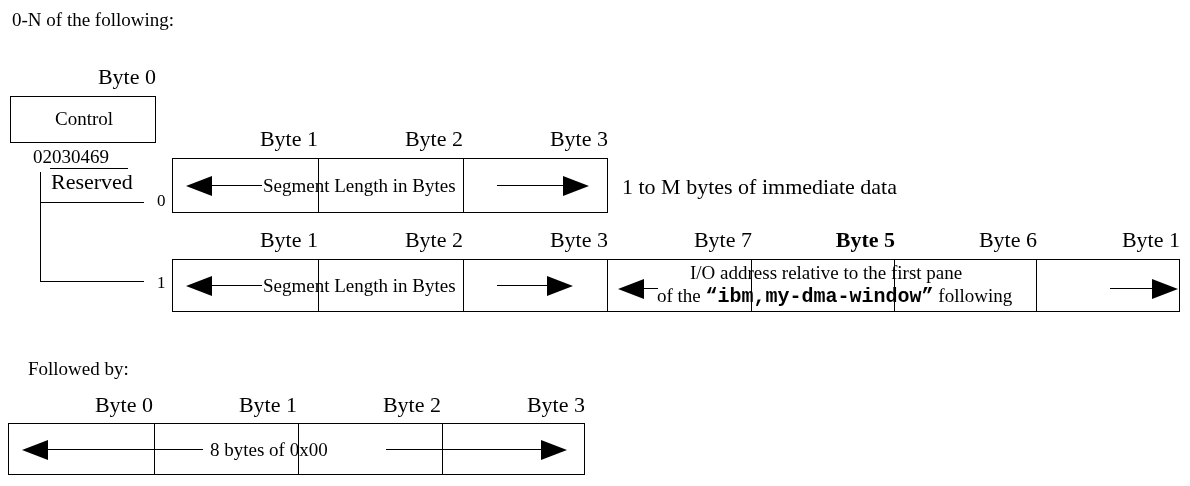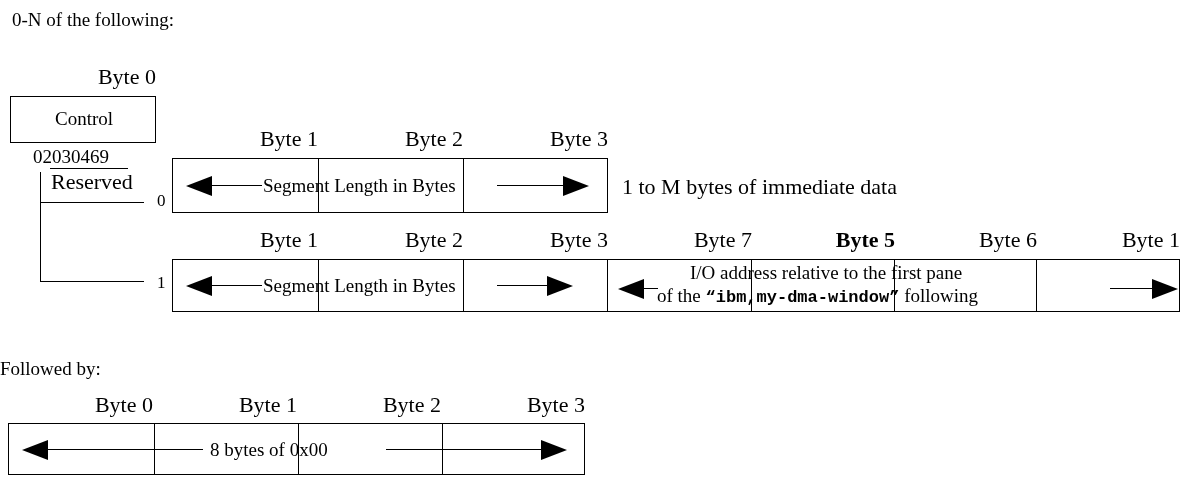--- a/index.html
+++ b/index.html
@@ -52,21 +52,21 @@
     white-space: nowrap;
   }
   .reserved-text {
     font-size: 22px;
     line-height: 19px;
     white-space: nowrap;
   }
   .mono {
     font-family: "Liberation Mono", "DejaVu Sans Mono", monospace;
     font-weight: bold;
-    font-size: 17px;
+    font-size: 20px;
   }
 
   
   .box {
     position: absolute;
     border: 1.6px solid #000000;
     box-sizing: border-box;
     background: transparent;
   }
   .vdiv {
@@ -166,21 +166,21 @@
 <div class="arrow-right" style="left:547px; top:276px;"></div>
 
 <div class="arrow-left" style="left:618px; top:279px;"></div>
 <div class="shaft" style="left:644px; top:288px; width:14px;"></div>
 <div class="shaft" style="left:1110px; top:288px; width:42px;"></div>
 <div class="arrow-right" style="left:1152px; top:279px;"></div>
 
 <div class="abs cell-text" style="left:690px; top:262px;">I/O address relative to the first pane</div>
 <div class="abs cell-text" style="left:657px; top:285px;"><span>of the </span><span class="mono">“ibm,my-dma-window”</span><span> following</span></div>
 
-<div class="abs heading" style="left:0; top:359px;">Followed by:</div>
+<div class="abs heading" style="left:28px; top:359px;">Followed by:</div>
 
 <div class="abs byte-label" style="left:8px; top:396px; width:145px;">Byte 0</div>
 <div class="abs byte-label" style="left:153px; top:396px; width:144px;">Byte 1</div>
 <div class="abs byte-label" style="left:297px; top:396px; width:144px;">Byte 2</div>
 <div class="abs byte-label" style="left:441px; top:396px; width:144px;">Byte 3</div>
 
 <div class="box" style="left:8px; top:423px; width:577px; height:52px;">
   <div class="vdiv" style="left:145px; top:0; height:50px;"></div>
   <div class="vdiv" style="left:289px; top:0; height:50px;"></div>
   <div class="vdiv" style="left:433px; top:0; height:50px;"></div>

